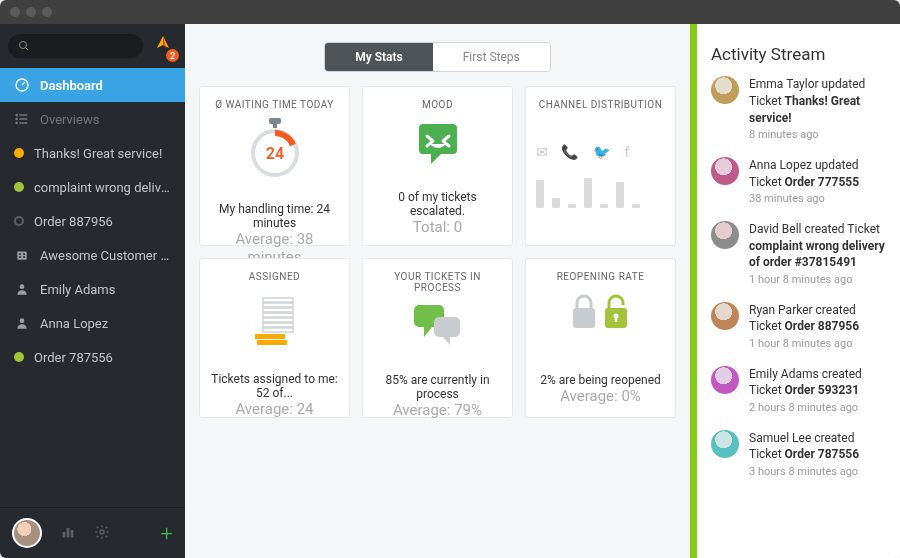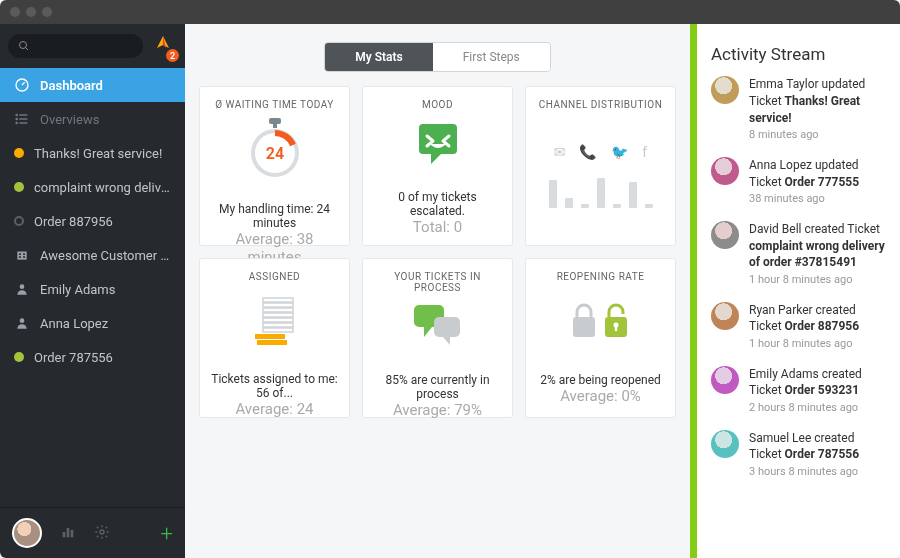--- a/index.html
+++ b/index.html
@@ -27,21 +27,21 @@
 .bottom-icon{color:#5c6165;font-size:18px;cursor:pointer}
 .plus{color:#3bb94d;font-size:22px;font-weight:300;margin-left:auto}
 .main{flex:1;background:#f5f6f7;display:flex;flex-direction:column;overflow:hidden}
 .tabs{display:flex;justify-content:center;padding:18px 0 14px}
 .tab-group{display:flex;border:1px solid #d4d4d4;border-radius:4px;overflow:hidden}
 .tab{padding:7px 30px;font-size:12px;background:#fff;color:#888;cursor:pointer}
 .tab.active{background:#4f5458;color:#fff;font-weight:600}
 .cards{display:grid;grid-template-columns:repeat(3,1fr);gap:12px;padding:0 14px 14px;overflow-y:auto}
 .card{background:#fff;border:1px solid #e8e8e8;border-radius:3px;padding:12px 10px;display:flex;flex-direction:column;align-items:center;text-align:center;height:160px}
 .card-title{font-size:10px;letter-spacing:.5px;color:#666;text-transform:uppercase;margin-bottom:8px}
-.card-viz{flex:1;display:flex;align-items:center;justify-content:center;width:100%}
+.card-viz{flex:1;display:flex;justify-content:center;width:100%}
 .card-line{font-size:12px;color:#333;margin-top:22px}
 .card-sub{font-size:15px;color:#aaa;margin-top:0}
 .channel-icons{display:flex;gap:14px;color:#c8c8c8;font-size:14px;margin-bottom:8px}
 .bars{display:flex;align-items:flex-end;gap:8px;height:40px}
 .bar{width:8px;background:#d9dcde;border-radius:1px}
 .activity{width:210px;border-left:7px solid #84cc16;padding:20px 14px 0;overflow-y:auto}
 .activity h2{font-size:17px;font-weight:400;color:#333;margin-bottom:12px}
 .act-item{display:flex;gap:10px;margin-bottom:14px;font-size:12px;line-height:1.4}
 .act-avatar{width:28px;height:28px;border-radius:50%;flex-shrink:0}
 .act-text{color:#333}
@@ -229,21 +229,21 @@
                 <rect x="18" y="18" width="30" height="4"></rect>
                 <rect x="18" y="23" width="30" height="4"></rect>
                 <rect x="18" y="28" width="30" height="4"></rect>
                 <rect x="18" y="33" width="30" height="4"></rect>
                 <rect x="18" y="38" width="30" height="4"></rect>
             </g>
             <rect x="10" y="44" width="30" height="5" fill="#faab00"></rect>
             <rect x="12" y="50" width="30" height="5" fill="#faab00"></rect>
           </svg>
         </div>
-        <div class="card-line">Tickets assigned to me: 56 of...</div>
+        <div class="card-line">Tickets assigned to me: 52 of...</div>
         <div class="card-sub">Average: 24</div>
       </div>
 
       <div class="card">
         <div class="card-title">YOUR TICKETS IN PROCESS</div>
         <div class="card-viz">
           <svg width="56" height="50" viewBox="0 0 56 50">
             <rect x="4" y="4" width="30" height="22" rx="5" fill="#6fbf4a"></rect>
             <path d="M14 26 L14 36 L22 26 Z" fill="#6fbf4a"></path>
             <rect x="24" y="16" width="26" height="20" rx="5" fill="#c9ccce"></rect>

